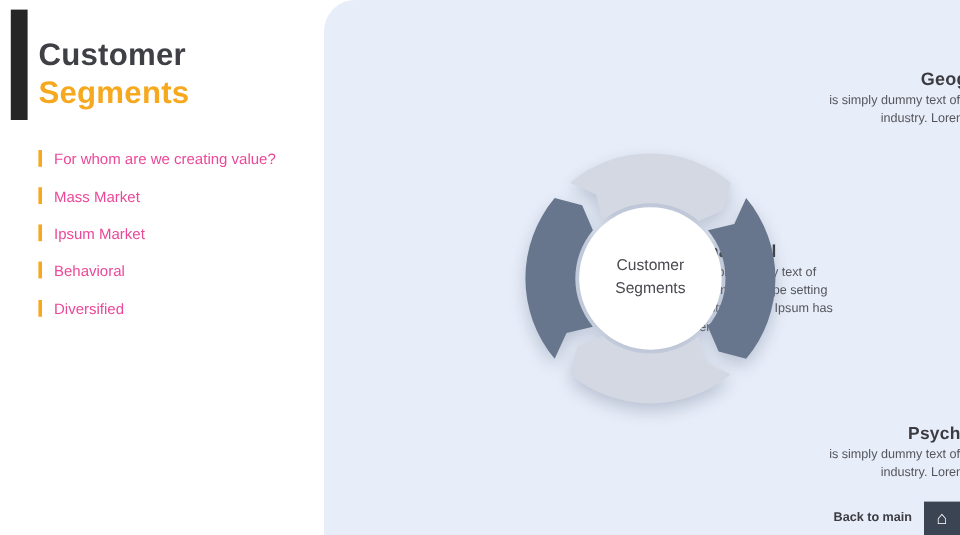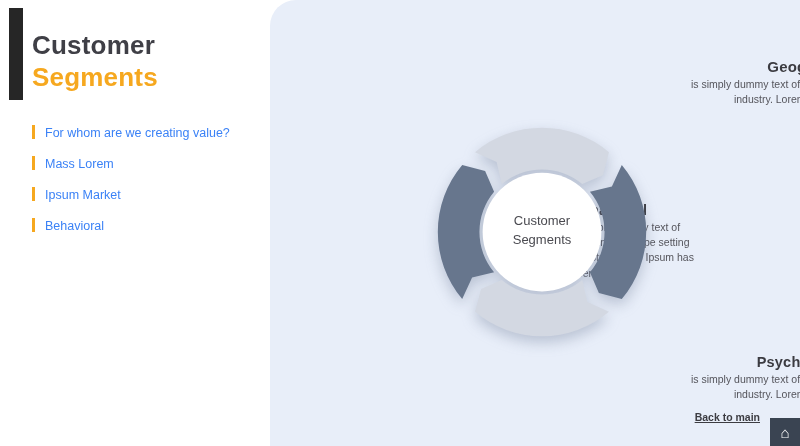--- a/index.html
+++ b/index.html
@@ -32,21 +32,21 @@
   .bullet-list { position: absolute; left: 32px; top: 124px; width: 215px; }
   .bullet {
     display: flex; align-items: flex-start;
     margin-bottom: 13px;
   }
   .bullet-bar {
     flex: 0 0 3px; width: 3px; height: 14px; margin-top: 1px;
     background: #f6a81f; margin-right: 10px;
   }
   .bullet-text {
-    font-size: 12.5px; color: #3b82f6; line-height: 1.45; max-width: 200px; text-align: center;
+    font-size: 12.5px; color: #ec4899; line-height: 1.45; max-width: 200px; text-align: center;
   }
 
   
   .right-panel {
     position: absolute; left: 270px; top: 0; width: 530px; height: 446px;
     background: #e8eef9;
     border-radius: 26px 0 0 0;
   }
 
   .node { position: absolute; text-align: center; }
@@ -64,24 +64,23 @@
     position: absolute; left: 417px; top: 107px; width: 250px; height: 250px;
     filter: drop-shadow(0 6px 7px rgba(96, 112, 140, 0.35));
   }
   .center-label {
     position: absolute; left: 482px; top: 212px; width: 120px;
     text-align: center; font-size: 13px; color: #4a4a50; line-height: 1.45;
   }
 
   
   .back-main {
-    position: absolute; right: 40px; bottom: 23px;
+    position: absolute; right: 40px; bottom: 9px;
     font-size: 10.5px; font-weight: 700; color: #3c3c42;
     cursor: pointer;
-    text-decoration: underline;
   }
   .home-btn {
     position: absolute; right: 0; bottom: 0; width: 30px; height: 28px;
     background: #3a4452; color: #ffffff;
     display: flex; align-items: center; justify-content: center;
     font-size: 15px; cursor: pointer;
   }
 </style>
 </head>
 <body>
@@ -93,29 +92,33 @@
     <span class="title-accent">Segments</span>
   </h1>
 
   <div class="bullet-list">
     <div class="bullet">
       <span class="bullet-bar"></span>
       <span class="bullet-text">For whom are we creating value?</span>
     </div>
     <div class="bullet">
       <span class="bullet-bar"></span>
-      <span class="bullet-text">Mass Lorem</span>
+      <span class="bullet-text">Mass Market</span>
     </div>
     <div class="bullet">
       <span class="bullet-bar"></span>
       <span class="bullet-text">Ipsum Market</span>
     </div>
     <div class="bullet">
       <span class="bullet-bar"></span>
       <span class="bullet-text">Behavioral</span>
+    </div>
+    <div class="bullet">
+      <span class="bullet-bar"></span>
+      <span class="bullet-text">Diversified</span>
     </div>
   </div>
 </div>
 
 <div class="right-panel">
 
   <div class="node node-top">
     <div class="node-title">Geographic</div>
     <div class="node-desc">is simply dummy text of the printing and typesetting industry. Lorem Ipsum has been.</div>
   </div>

